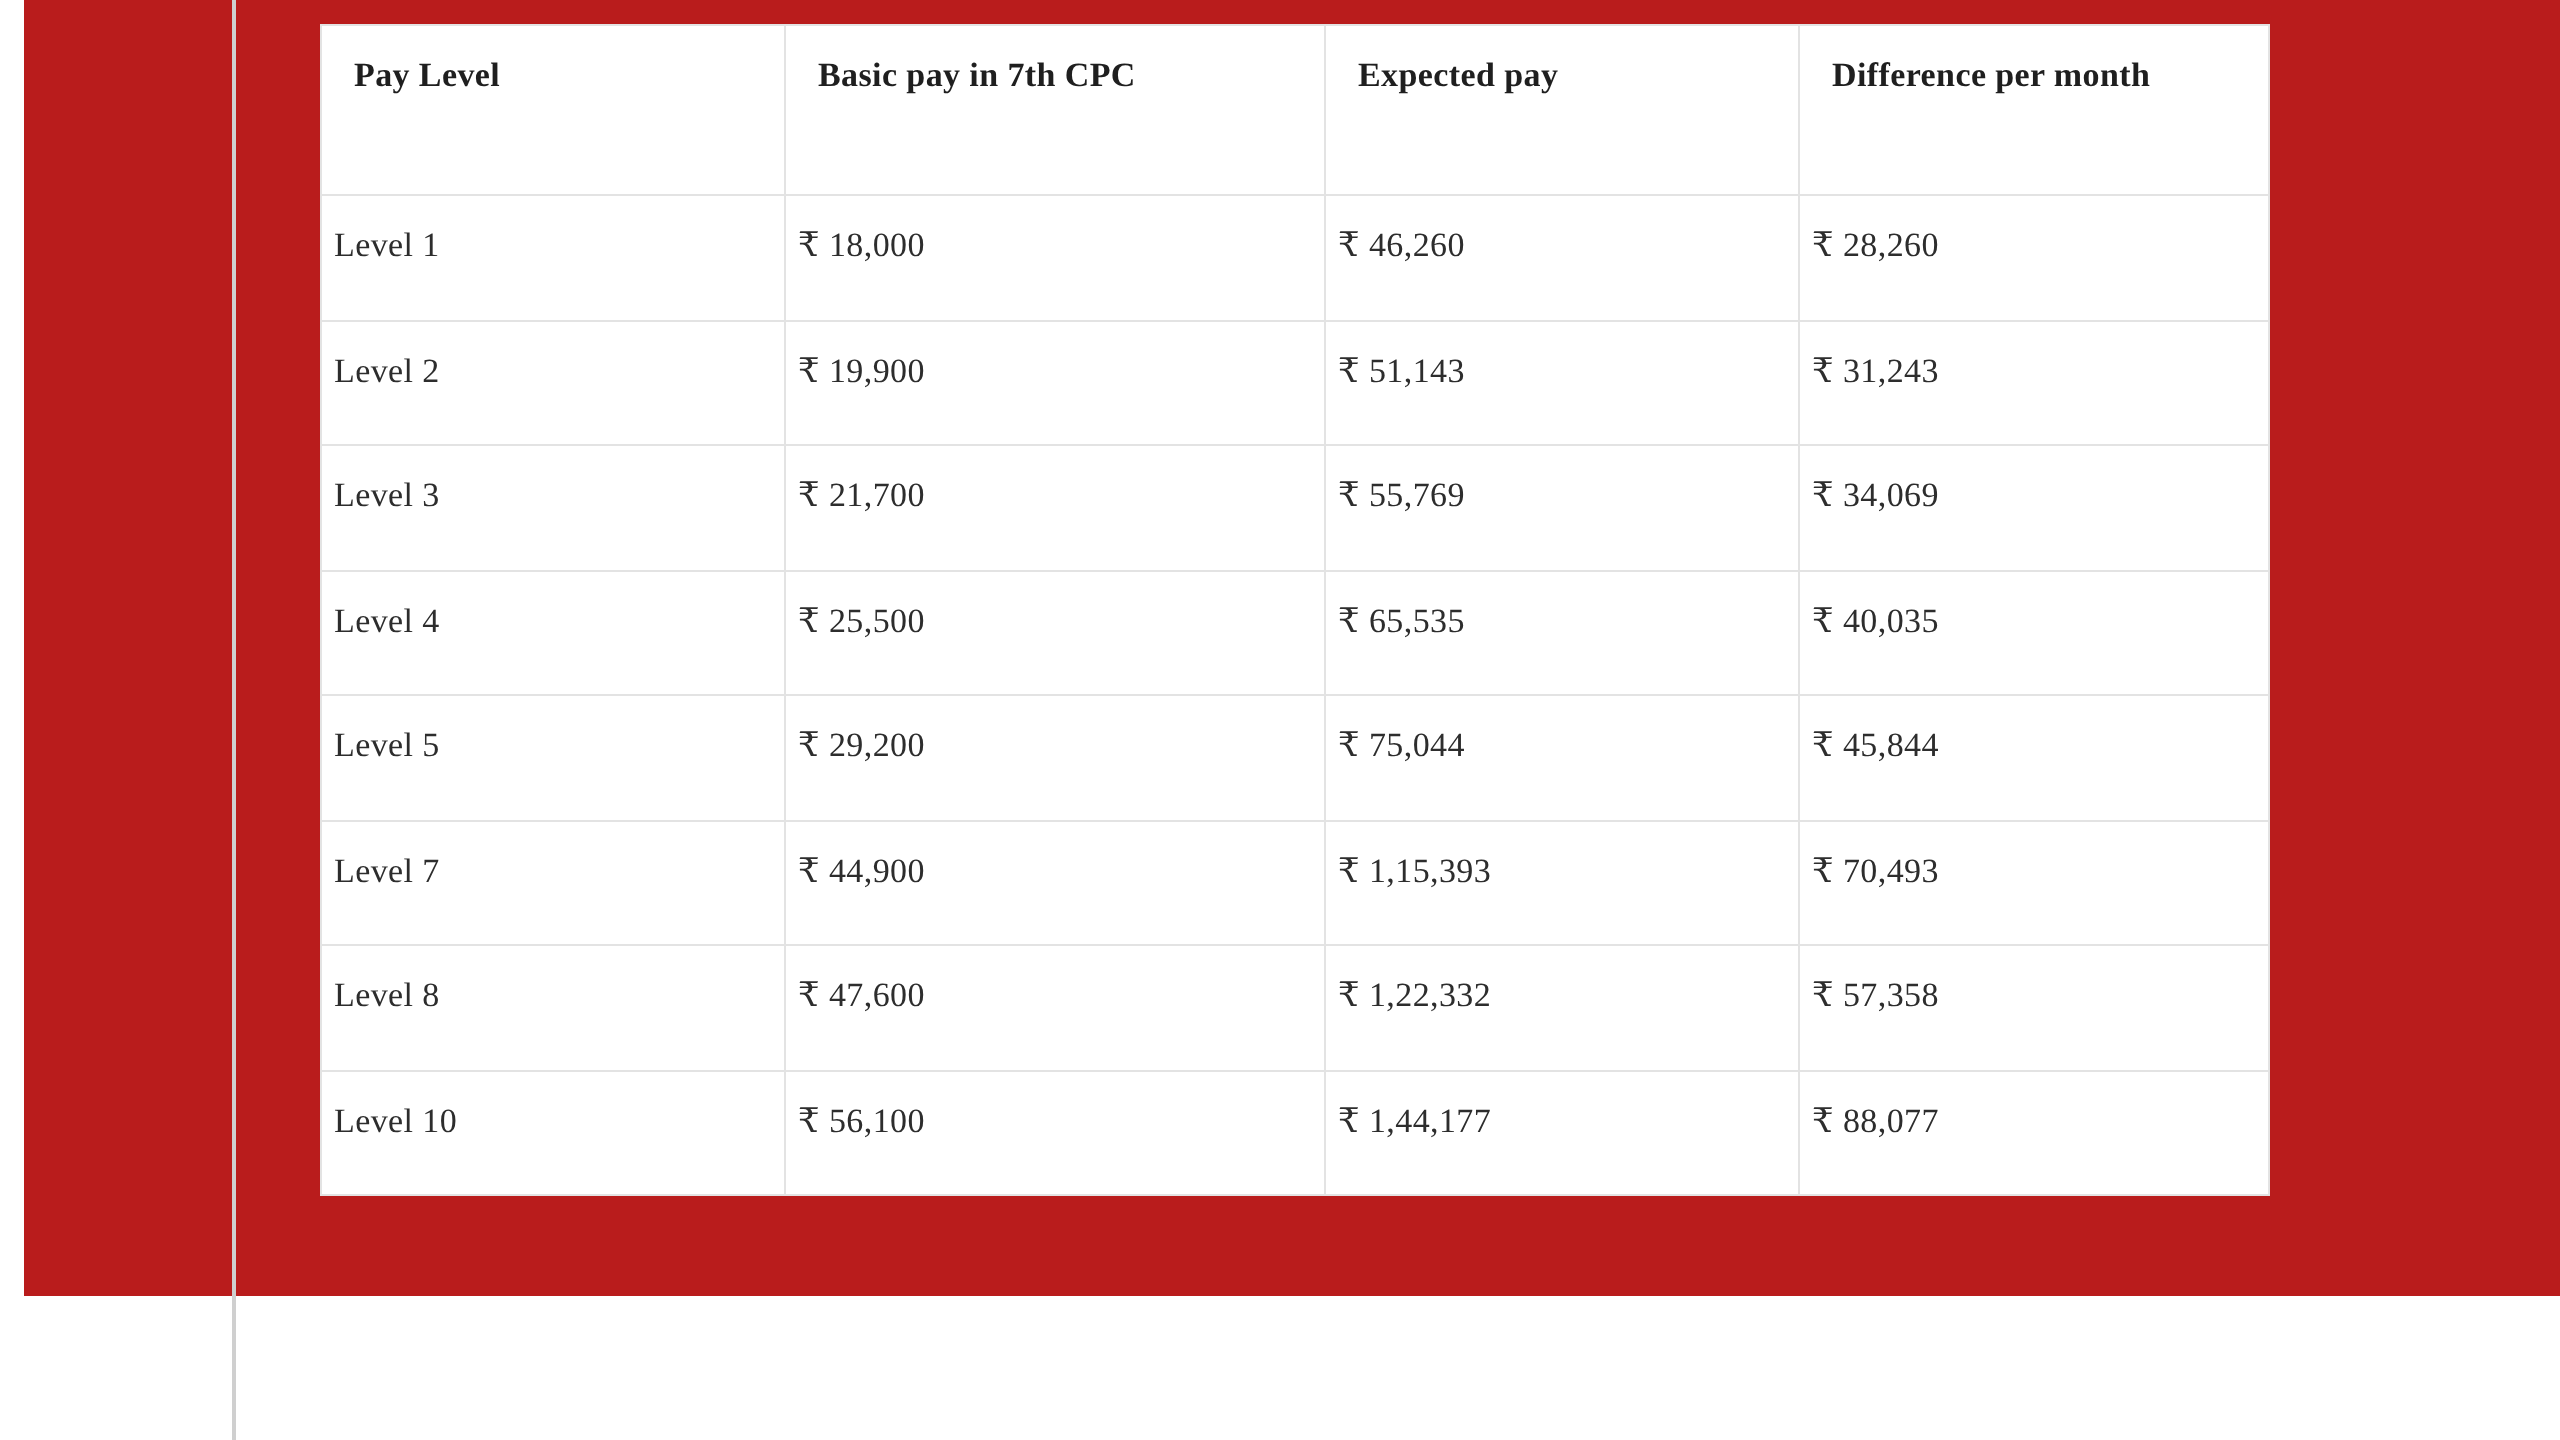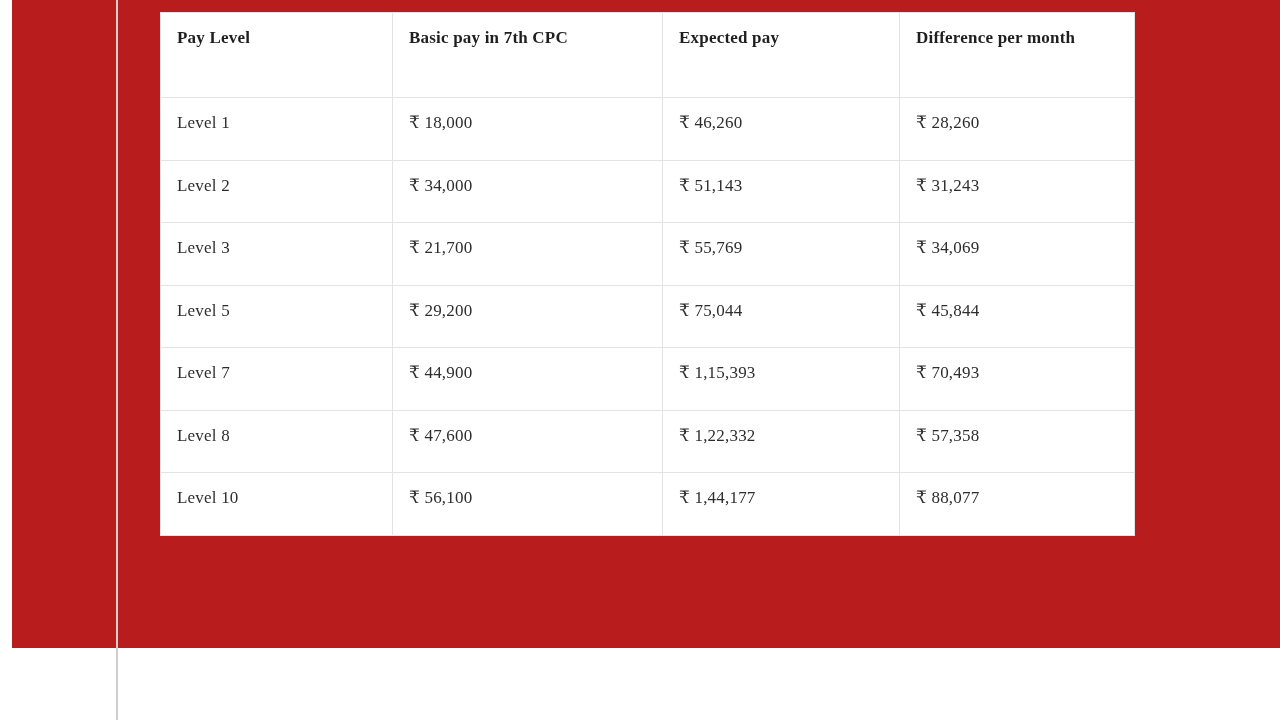--- a/index.html
+++ b/index.html
@@ -52,21 +52,21 @@
     height: 85px;
     padding: 12px 16px 12px 16px;
     font-size: 17px;
     font-weight: 700;
     line-height: 25px;
     color: #1f1f1f;
     letter-spacing: 0.2px;
   }
   table.pay-table td {
     height: 62.5px;
-    padding: 14px 16px 14px 16px;
+    padding: 14px 16px 14px 6px;
     font-size: 17px;
     font-weight: 400;
     line-height: 22px;
     color: #2d2d2d;
     letter-spacing: 0.2px;
   }
 </style>
 </head>
 <body>
 
@@ -91,29 +91,35 @@
       </thead>
       <tbody>
         <tr>
           <td>Level 1</td>
           <td>₹ 18,000</td>
           <td>₹ 46,260</td>
           <td>₹ 28,260</td>
         </tr>
         <tr>
           <td>Level 2</td>
-          <td>₹ 34,000</td>
+          <td>₹ 19,900</td>
           <td>₹ 51,143</td>
           <td>₹ 31,243</td>
         </tr>
         <tr>
           <td>Level 3</td>
           <td>₹ 21,700</td>
           <td>₹ 55,769</td>
           <td>₹ 34,069</td>
+        </tr>
+        <tr>
+          <td>Level 4</td>
+          <td>₹ 25,500</td>
+          <td>₹ 65,535</td>
+          <td>₹ 40,035</td>
         </tr>
         <tr>
           <td>Level 5</td>
           <td>₹ 29,200</td>
           <td>₹ 75,044</td>
           <td>₹ 45,844</td>
         </tr>
         <tr>
           <td>Level 7</td>
           <td>₹ 44,900</td>

